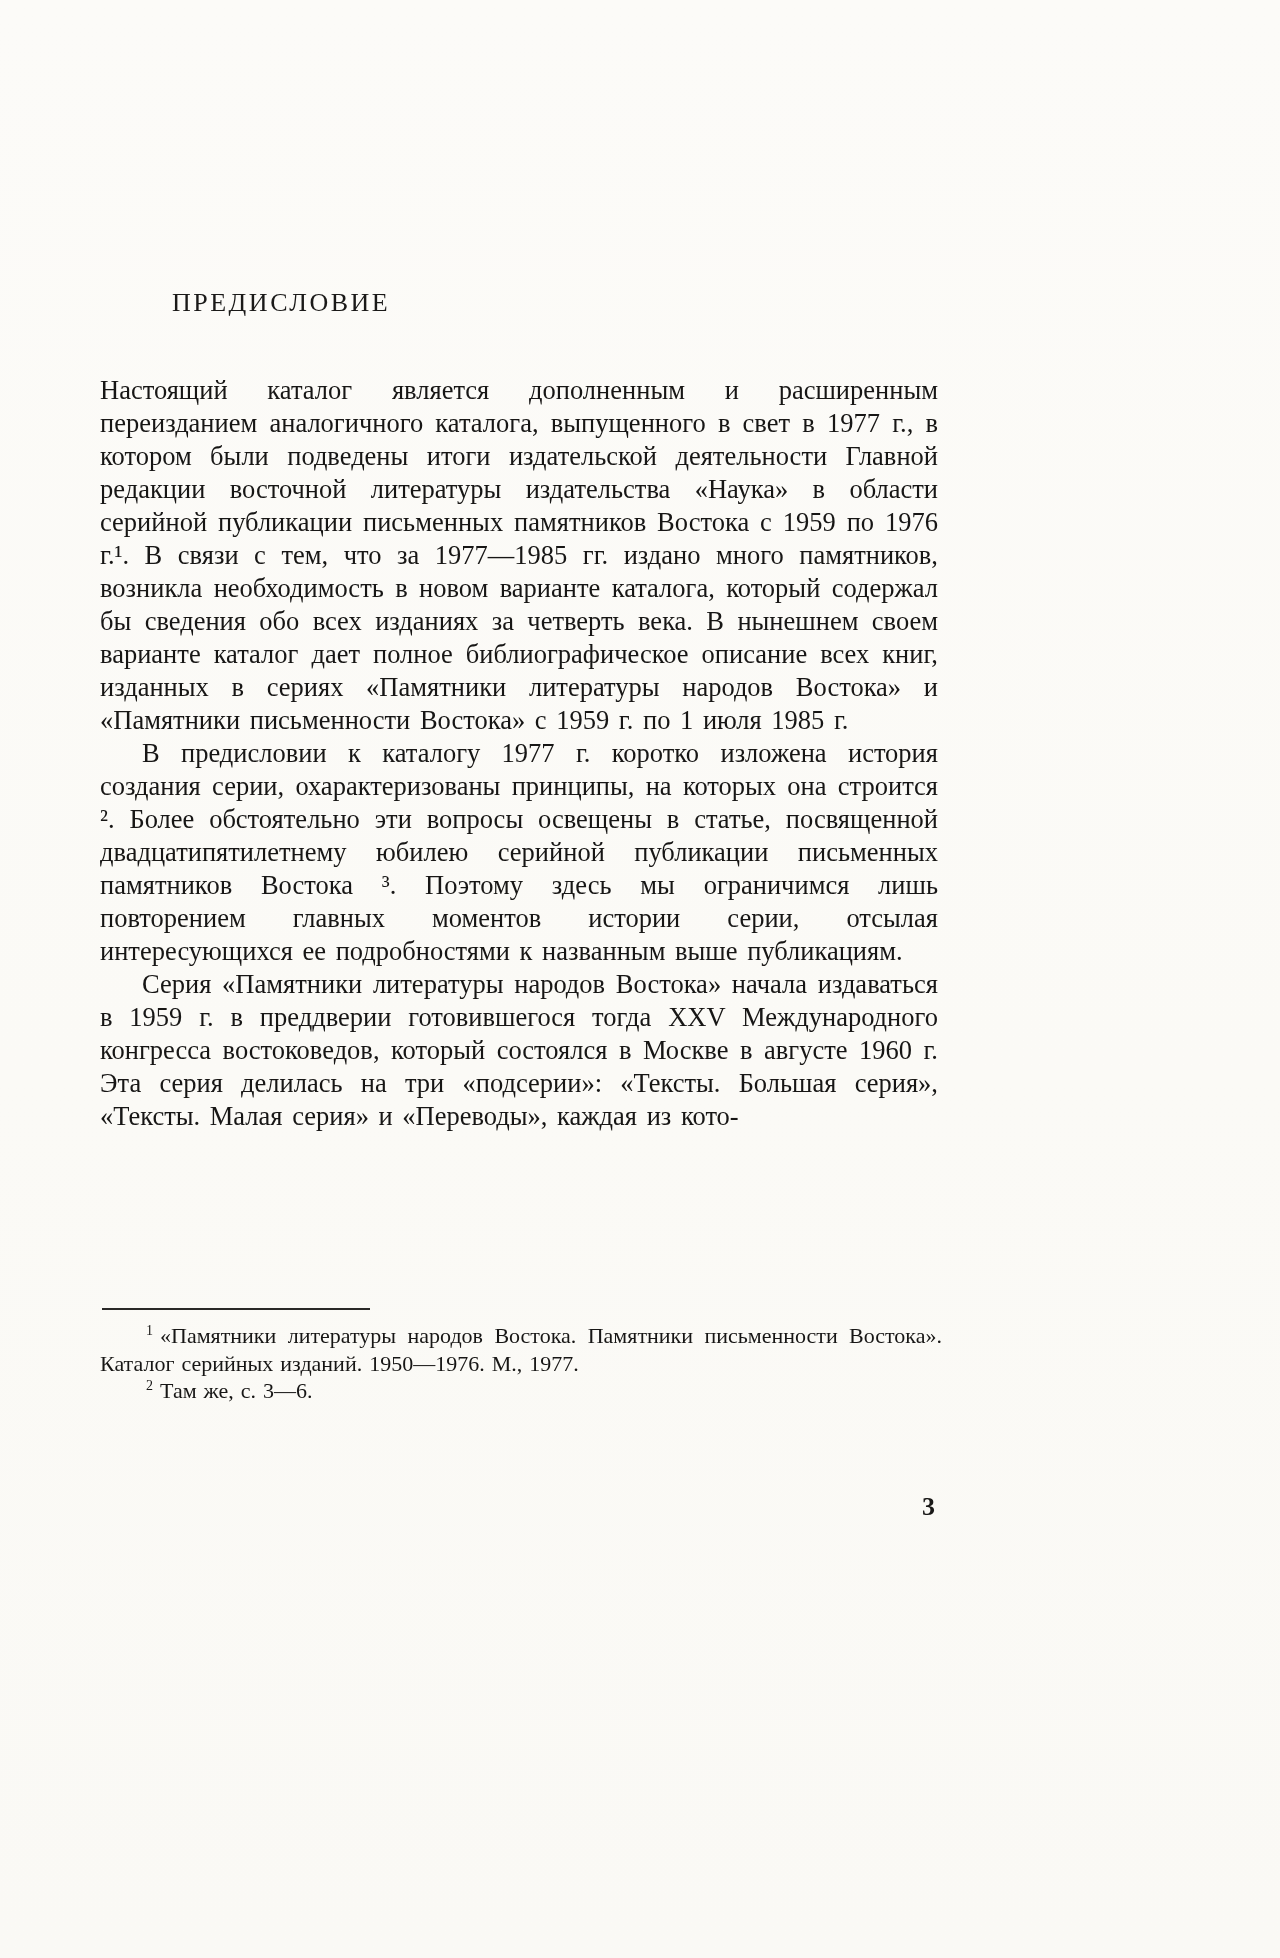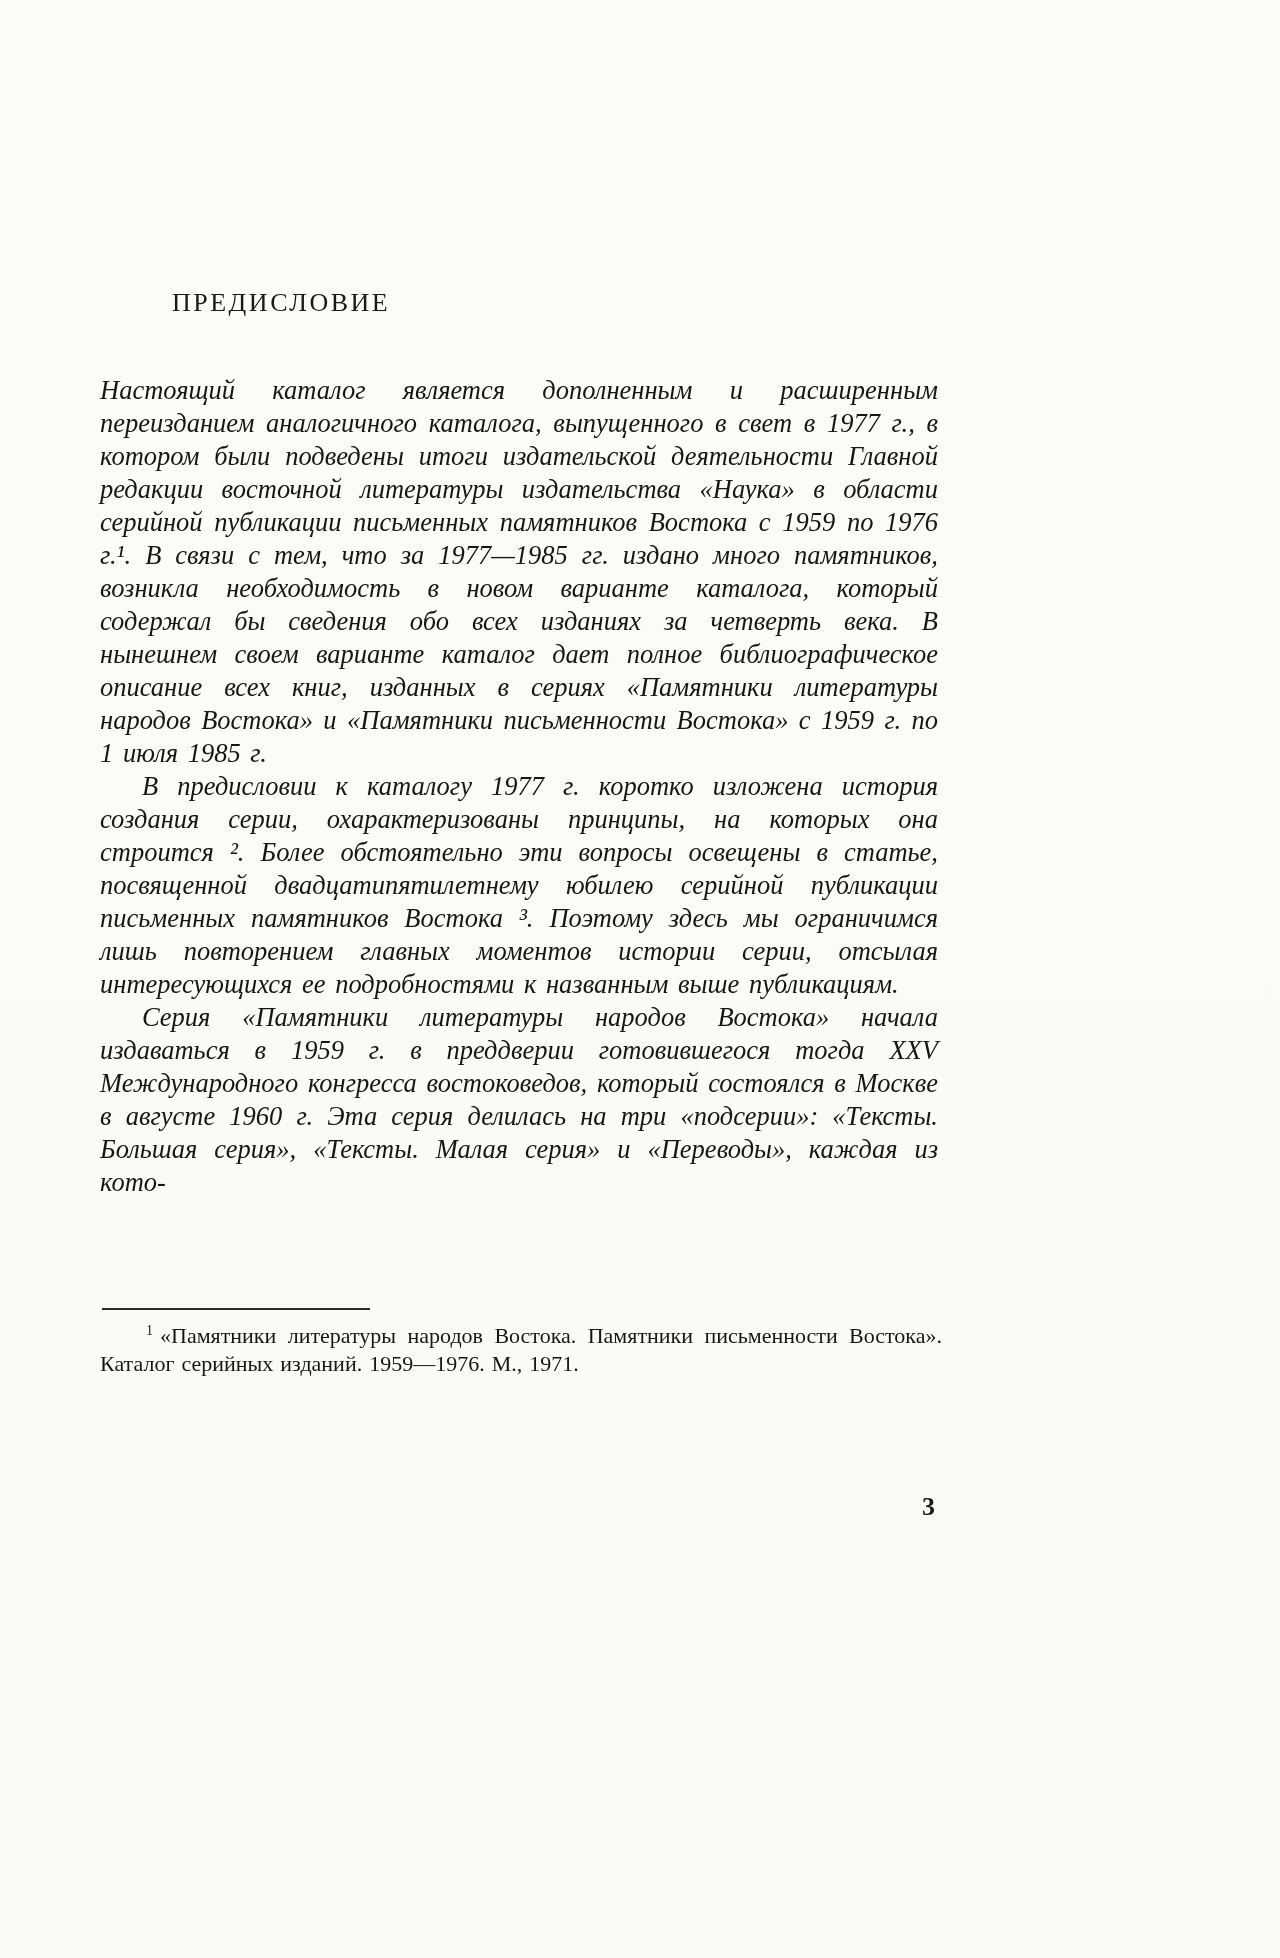--- a/index.html
+++ b/index.html
@@ -37,21 +37,20 @@
     width: 838px;
     font-size: 26.5px;
     line-height: 33px;
     text-align: justify;
     color: #171615;
   }
   .para {
     margin: 0;
     text-indent: 42px;
     word-spacing: 3px;
-    font-style: italic;
   }
   .para.first {
     text-indent: 0;
   }
   .footnote-rule {
     position: absolute;
     left: 102px;
     top: 1308px;
     width: 268px;
     height: 2px;
@@ -99,19 +98,22 @@
   <div class="body-text">
     <p class="para first">Настоящий каталог является дополненным и расширенным переизданием аналогичного каталога, выпущенного в свет в 1977 г., в котором были подведены итоги издательской деятельности Главной редакции восточной литературы издательства «Наука» в области серийной публикации письменных памятников Востока с 1959 по 1976 г.¹. В связи с тем, что за 1977—1985 гг. издано много памятников, возникла необходимость в новом варианте каталога, который содержал бы сведения обо всех изданиях за четверть века. В нынешнем своем варианте каталог дает полное библиографическое описание всех книг, изданных в сериях «Памятники литературы народов Востока» и «Памятники письменности Востока» с 1959 г. по 1 июля 1985 г.</p>
     <p class="para">В предисловии к каталогу 1977 г. коротко изложена история создания серии, охарактеризованы принципы, на которых она строится ². Более обстоятельно эти вопросы освещены в статье, посвященной двадцатипятилетнему юбилею серийной публикации письменных памятников Востока ³. Поэтому здесь мы ограничимся лишь повторением главных моментов истории серии, отсылая интересующихся ее подробностями к названным выше публикациям.</p>
     <p class="para">Серия «Памятники литературы народов Востока» начала издаваться в 1959 г. в преддверии готовившегося тогда XXV Международного конгресса востоковедов, который состоялся в Москве в августе 1960 г. Эта серия делилась на три «подсерии»: «Тексты. Большая серия», «Тексты. Малая серия» и «Переводы», каждая из кото-</p>
   </div>
 
   <div class="footnote-rule"></div>
 
   <div class="footnotes">
     <p class="footnote">
-      <sup>1</sup><span>«Памятники литературы народов Востока. Памятники письменности Востока». Каталог серийных изданий. 1959—1976. М., 1971.</span>
+      <sup>1</sup><span>«Памятники литературы народов Востока. Памятники письменности Востока». Каталог серийных изданий. 1950—1976. М., 1977.</span>
+    </p>
+    <p class="footnote">
+      <sup>2</sup><span>Там же, с. 3—6.</span>
     </p>
   </div>
 
   <div class="page-number">3</div>
 
 </div>
 
 </body></html>

